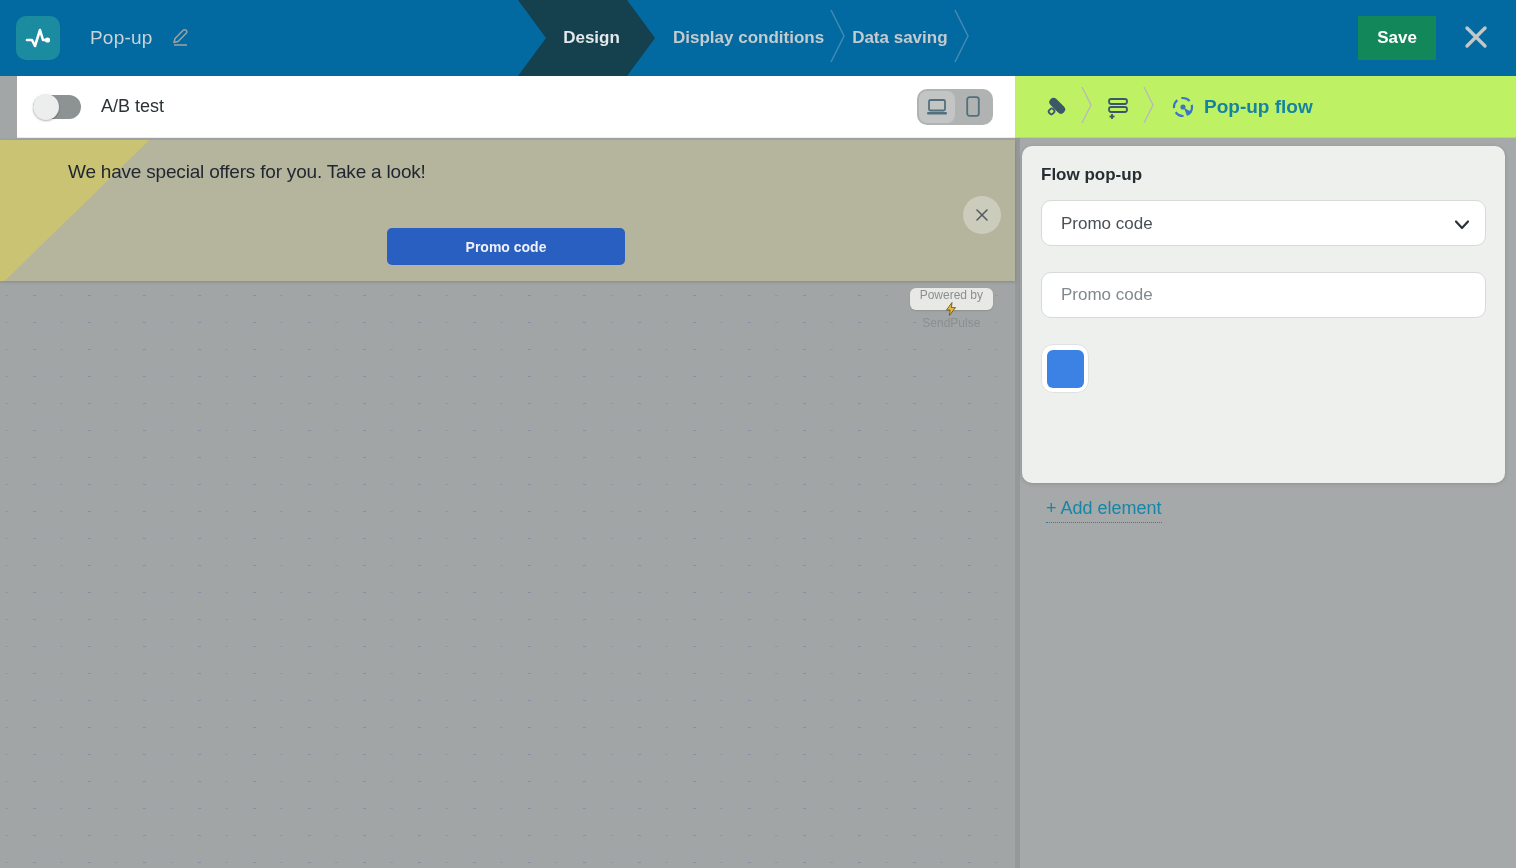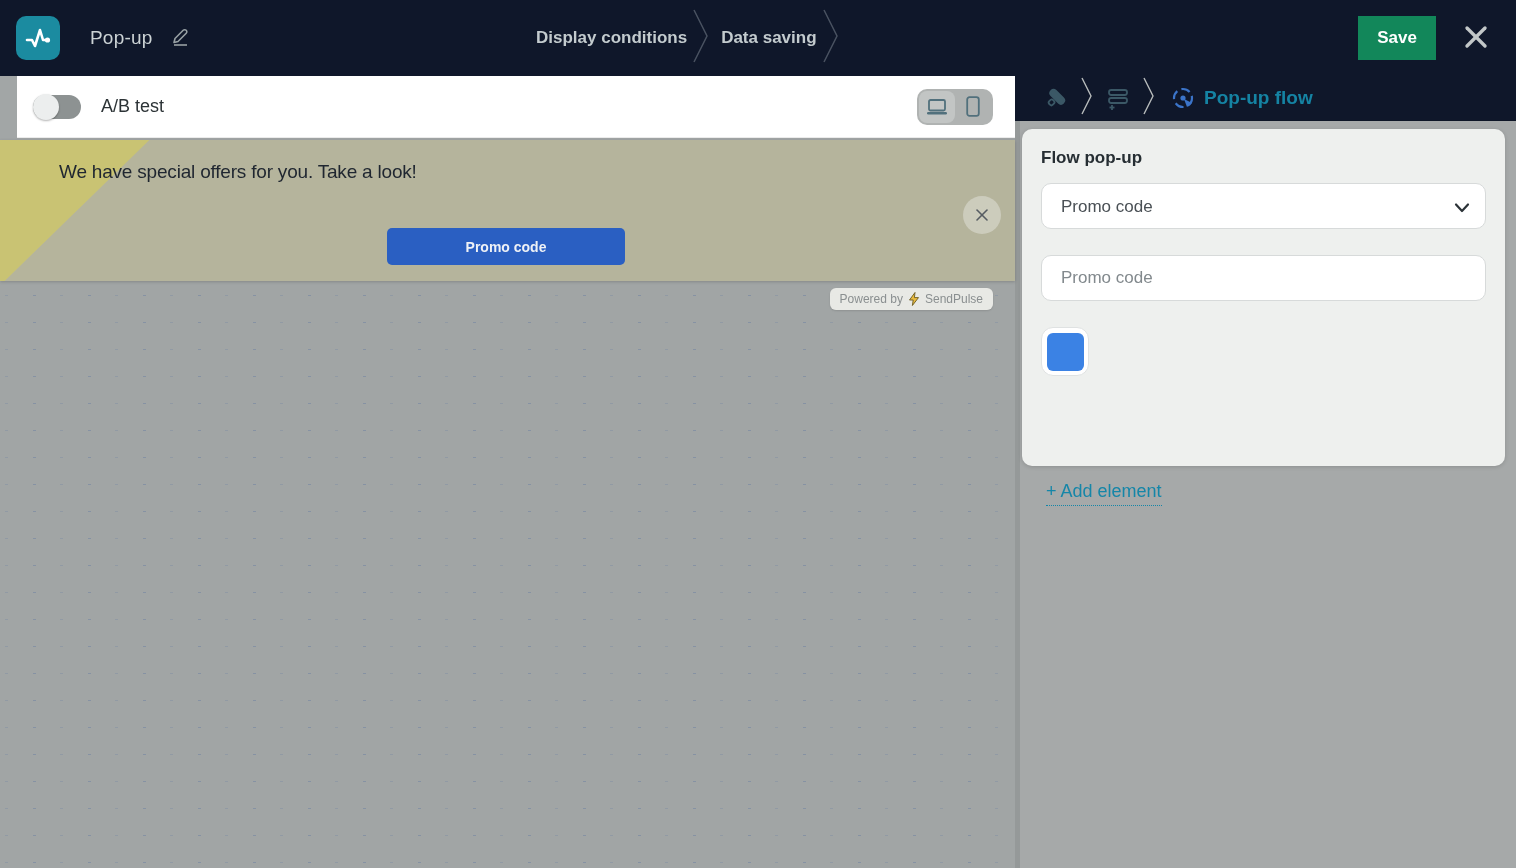--- a/index.html
+++ b/index.html
@@ -1,35 +1,35 @@
 <!DOCTYPE html>
 <html><head>
 <meta charset="utf-8">
 <style>
   * { box-sizing: border-box; margin: 0; padding: 0; }
   html,body { width:1516px; height:868px; overflow:hidden;
     font-family:"Liberation Sans", sans-serif; background:#a2a6a6; }
 
   
-  .topbar { position:relative; height:76px; background:#0f172a;
+  .topbar { position:relative; height:76px; background:#0369a1;
     display:flex; align-items:center; padding:0 16px; }
   .logo { width:44px; height:44px; border-radius:10px; background:#1b8ba0;
     display:flex; align-items:center; justify-content:center; flex:0 0 auto; }
   .app-title { color:#ccd3d5; font-size:19px; margin-left:30px; letter-spacing:.2px; }
   .edit-ic { margin-left:16px; cursor:pointer; }
 
   .tabs { position:absolute; left:518px; top:0; height:76px; display:flex; align-items:center; }
   .tab-active { position:relative; height:76px; width:137px; background:#15404d;
     clip-path:polygon(0 0, calc(100% - 28px) 0, 100% 50%, calc(100% - 28px) 100%, 0 100%, 28px 50%);
     display:flex; align-items:center; justify-content:center; padding-left:10px;
     color:#e3e8ea; font-weight:700; font-size:17px; cursor:pointer; }
   .tab-plain { color:#c3cbce; font-weight:700; font-size:17px; cursor:pointer; white-space:nowrap; }
   .tab-sep { margin:0 6px; }
   .t-dc { margin-left:18px; }
-  .t-ds { margin-left:6px; }
+  .t-ds { }
 
   .save-btn { margin-left:auto; width:78px; height:44px; border:none; border-radius:0;
     background:#12875a; color:#fff; font-weight:700; font-size:17px;
     font-family:"Liberation Sans",sans-serif; cursor:pointer; }
   .close-btn { margin:0 6px 0 22px; background:none; border:none; cursor:pointer; padding:4px; }
 
   
   .workspace { display:flex; height:792px; }
   .col-left { width:1015px; flex:0 0 auto; display:flex; flex-direction:column; }
   .col-right { flex:1; display:flex; flex-direction:column; }
@@ -41,51 +41,51 @@
   .toggle .knob { position:absolute; left:0px; top:-1px; width:26px; height:26px; border-radius:50%;
     background:#eceeee; box-shadow:0 1px 2px rgba(0,0,0,.3); }
   .ab-label { margin-left:20px; color:#2c3336; font-size:18px; }
 
   .device-switch { margin-left:auto; margin-right:6px; width:76px; height:36px; border-radius:10px;
     background:#b0b3b2; display:flex; padding:2px; }
   .device-cell { flex:1; display:flex; align-items:center; justify-content:center; border-radius:8px; cursor:pointer; }
   .device-cell.active { background:#c2c5c4; }
 
   
-  .row-panelhead { height:45px; background:#0f172a; display:flex; align-items:center;
+  .row-panelhead { height:62px; background:#bef264; display:flex; align-items:center;
     padding-left:28px; border-bottom:1px solid rgba(0,0,0,.08); }
   .crumb-ic { display:flex; align-items:center; justify-content:center; width:26px; cursor:pointer; }
   .crumb-sep { margin:0 12px; }
   .crumb-current { display:flex; align-items:center; margin-left:4px; cursor:pointer; }
   .crumb-title { color:#1583a3; font-weight:700; font-size:19px; margin-left:9px; }
 
   
   .canvas { position:relative; height:730px; background-color:#a1a5a5;
     background-image:
       radial-gradient(rgba(105,125,160,.48) 1.1px, rgba(0,0,0,0) 1.5px),
       radial-gradient(rgba(105,125,160,.28) 1px, rgba(0,0,0,0) 1.4px);
     background-size:55px 27px, 55px 27px;
     background-position:7px 9px, 34px 9px; }
 
   .popup-banner { position:absolute; left:0; top:2px; width:1015px; height:141px;
     background:
       linear-gradient(to bottom right, #c9c373 49.6%, rgba(0,0,0,0) 50%) left top / 150px 146px no-repeat,
       #b5b49c;
     box-shadow:0 1px 3px rgba(0,0,0,.18); }
-  .popup-msg { position:absolute; left:59px; top:21px; font-size:19px; color:#1f2630; letter-spacing:-.2px; }
+  .popup-msg { position:absolute; left:68px; top:21px; font-size:19px; color:#1f2630; letter-spacing:-.2px; }
   .promo-btn { position:absolute; left:387px; top:88px; width:238px; height:37px;
     background:#2a5fc2; border:none; border-radius:5px; color:#eef1f6; font-weight:700;
     font-size:14px; font-family:"Liberation Sans",sans-serif; cursor:pointer; }
   .popup-close { position:absolute; left:963px; top:56px; width:38px; height:38px; border-radius:50%;
     background:rgba(233,233,228,.45); border:none; color:#565c62; font-size:18px; line-height:1;
     cursor:pointer; display:flex; align-items:center; justify-content:center; }
 
   .powered-pill { position:absolute; right:22px; top:150px; height:22px; border-radius:6px;
     background:rgba(236,236,232,.95); display:flex; align-items:center; padding:0 10px;
-    font-size:12px; color:#8a8f90; box-shadow:0 1px 2px rgba(0,0,0,.12); }
+    font-size:12px; color:#8a8f90; box-shadow:0 1px 2px rgba(0,0,0,.12);flex-direction:column; }
   .powered-pill .bolt { margin:0 5px; display:flex; }
 
   
   .panel-body { flex:1; background:#a6a9a9; border-left:5px solid #959999; }
   .panel-card { margin:8px 11px 0 2px; height:337px; background:#eef0ee; border-radius:10px;
     box-shadow:0 1px 4px rgba(0,0,0,.15); padding:19px; }
   .field-label { font-size:17px; font-weight:700; color:#262e33; margin-bottom:15px; }
   .flow-select { width:100%; height:46px; border:1px solid #d7dada; border-radius:10px;
     background:#fff; color:#4a5055; font-size:17px; padding:0 40px 0 19px;
     -webkit-appearance:none; appearance:none; font-family:"Liberation Sans",sans-serif; cursor:pointer; }
@@ -113,20 +113,23 @@
   </div>
   <div class="app-title">Pop-up</div>
   <span class="edit-ic">
     <svg width="24" height="24" viewBox="0 0 24 24">
       <path d="M7 14.5 15.2 6.3a2.1 2.1 0 0 1 3 3L10 17.5l-4 1z" fill="none" stroke="#98a1a4" stroke-width="1.6" stroke-linejoin="round"></path>
       <line x1="6" y1="21" x2="19" y2="21" stroke="#98a1a4" stroke-width="1.6"></line>
     </svg>
   </span>
 
   <nav class="tabs">
+    <div class="tab-active">
+      <span>Design</span>
+    </div>
     <div class="tab-plain t-dc">
       <span>Display conditions</span>
     </div>
     <span class="tab-sep">
       <svg width="16" height="58" viewBox="0 0 16 58">
           <polyline points="1,3 14,29 1,55" fill="none" stroke="rgba(210,220,225,.30)" stroke-width="1.5"></polyline>
         </svg>
     </span>
     <div class="tab-plain t-ds">
       <span>Data saving</span>

